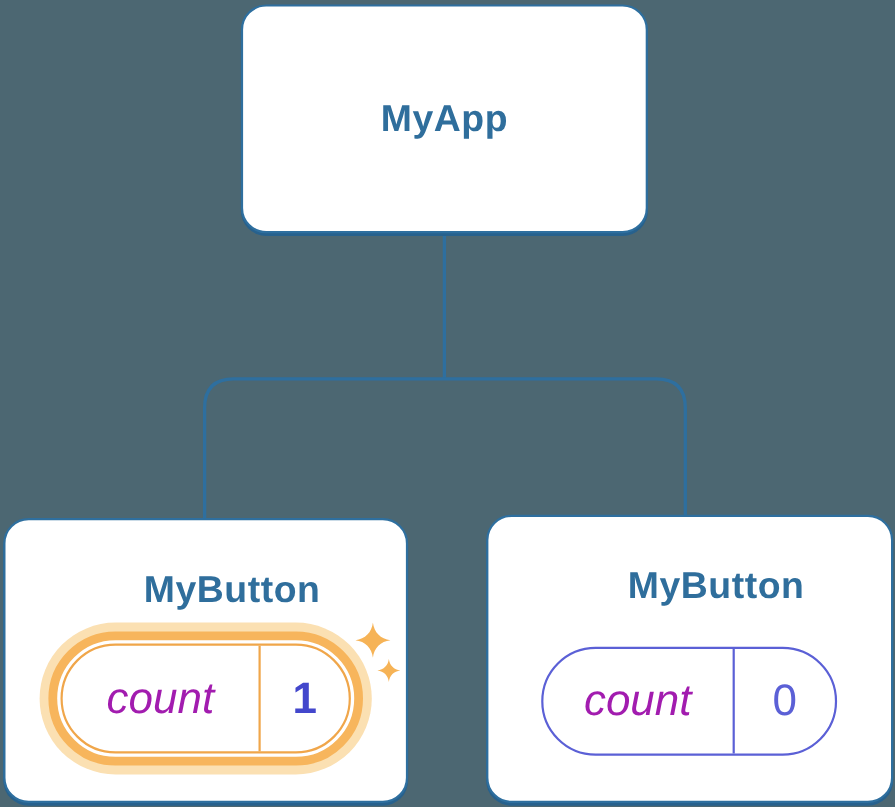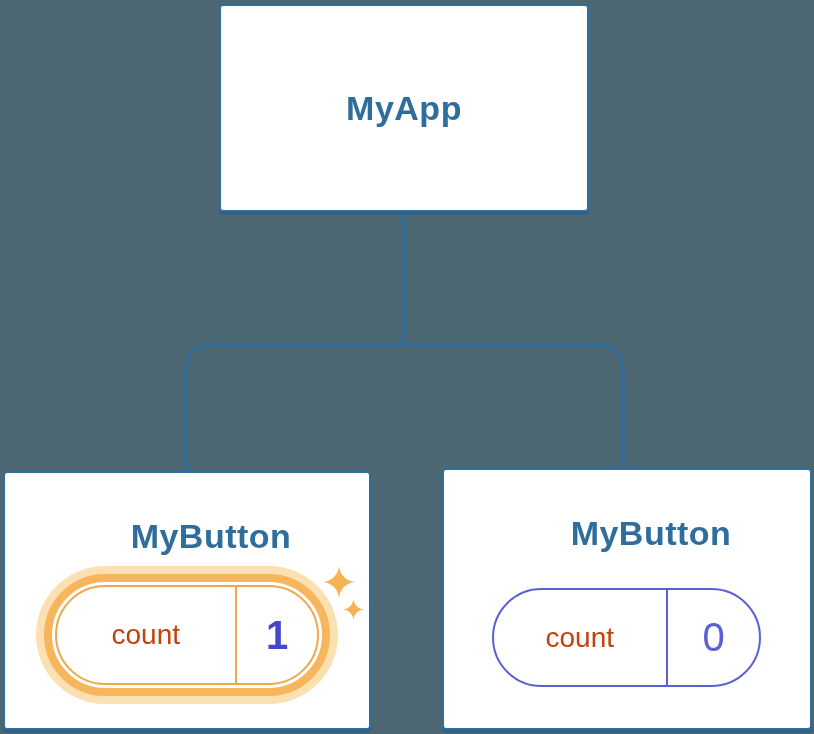--- a/index.html
+++ b/index.html
@@ -8,21 +8,21 @@
     position:relative;
     width:814px;height:734px;
     background:#4c6772;
     overflow:hidden;
   }
   .connectors{position:absolute;left:0;top:0;width:814px;height:734px;pointer-events:none;}
   .card{
     position:absolute;
     background:#ffffff;
     border:2.5px solid #2e6f9f;
-    border-radius:4px;
+    border-radius:23px;
     box-shadow:0 2.5px 0 #27618d;
     box-sizing:border-box;
   }
   .card-root{
     left:219px;top:4px;width:370px;height:208px;
     display:flex;align-items:center;justify-content:center;
   }
   .card-child-left{left:3px;top:471px;width:368px;height:259px;}
   .card-child-right{left:442px;top:468px;width:370px;height:262px;}
   .node-title{
@@ -38,21 +38,21 @@
   }
   
   .pill{
     display:flex;align-items:stretch;
     background:#fff;
     border-radius:999px;
     box-sizing:border-box;
   }
   .pill .seg-label{
     flex:1;display:flex;align-items:center;justify-content:center;
-    font-size:28px;color:#c2410c;
+    font-size:40px;color:#a21caf;font-style:italic;
   }
   .pill .seg-value{
     display:flex;align-items:center;justify-content:center;
     font-size:40px;color:#5b60d6;
   }
   
   .pill-normal{
     position:absolute;left:48px;top:118px;
     width:269px;height:99px;
     border:2px solid #5b60d6;

